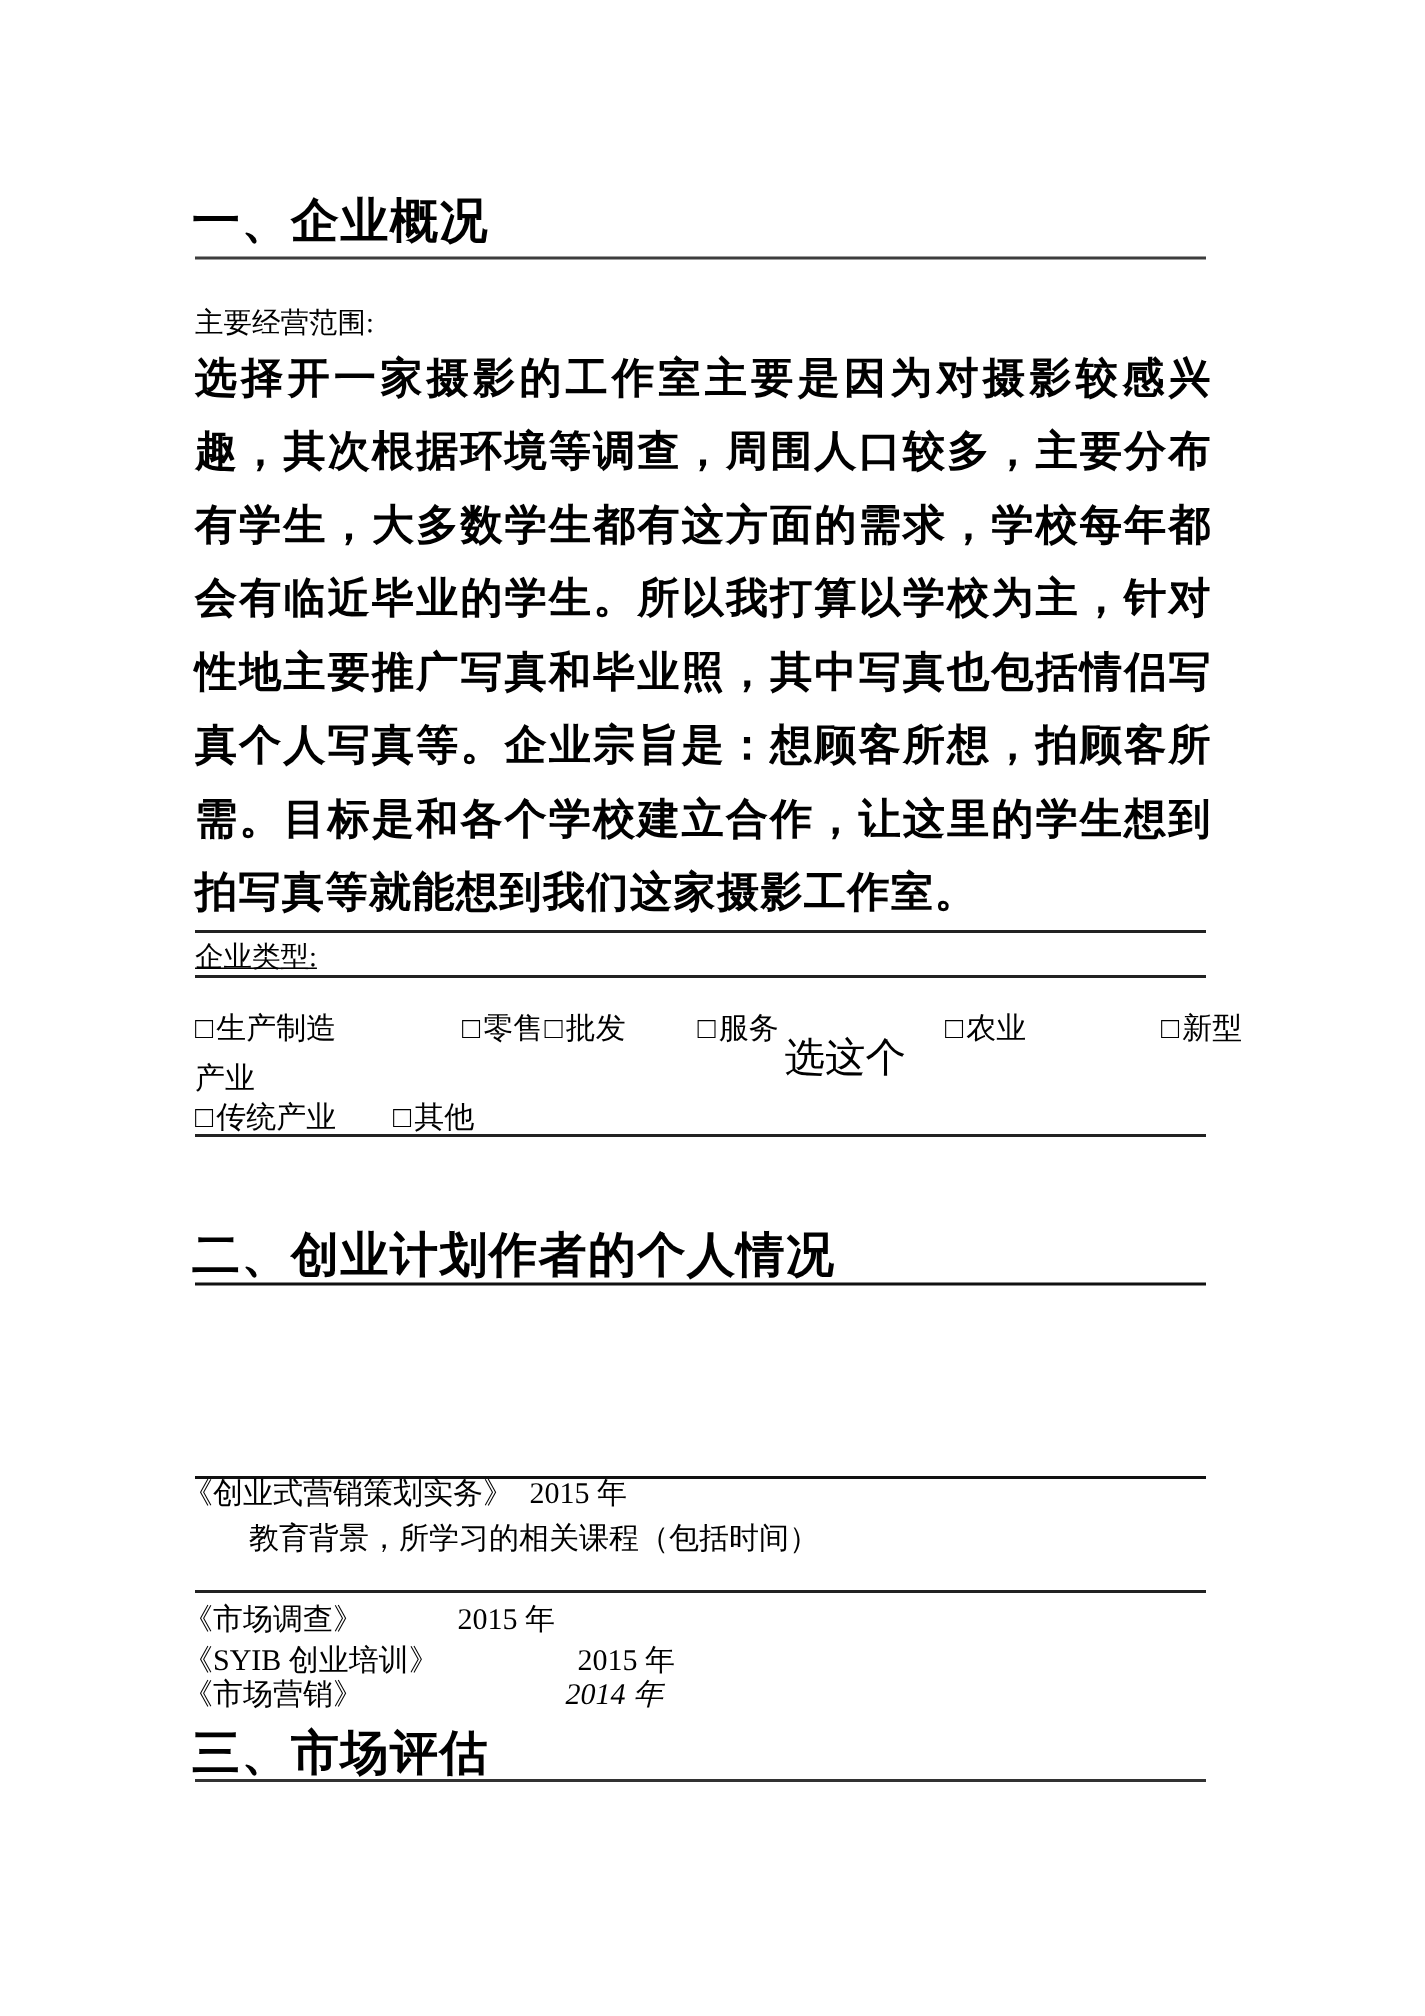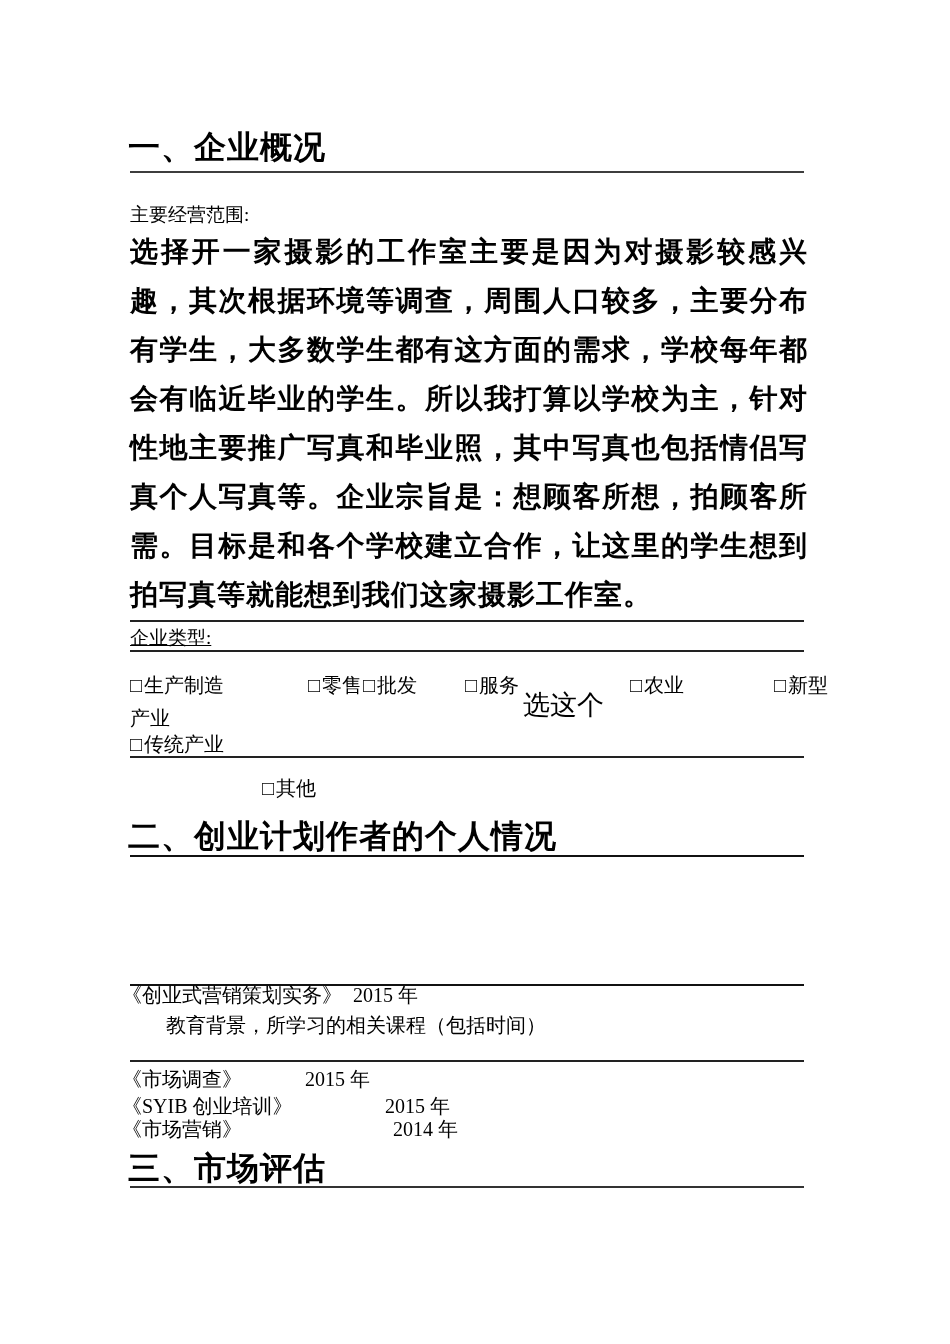--- a/index.html
+++ b/index.html
@@ -51,34 +51,34 @@
   .opt .cb { margin-right:2px; }
   .o10 { left:0;     top:9px; }
   .o11 { left:132px; top:9px;padding-left:46px; }
   .o12 { left:233px; top:9px; }
   .o13 { left:335px; top:9px; }
   .o14 { left:500px; top:9px; }
   .o15 { left:603px; top:9px;margin-left:41px; }
   #annotation { position:absolute; left:393px; top:-2px; font-size:27px; white-space:nowrap;margin-top:26px; }
   #wrap-cont  { position:absolute; left:0; top:42px; }
   .o20 { left:0;     top:68px; }
-  .o21 { left:132px; top:68px;margin-top:44px; }
+  .o21 { left:132px; top:68px; }
 
   .bodyline { position:absolute; left:130px; font-size:20px; white-space:nowrap; }
   #exp-label { top:885px; }
   #exp-line0 { top:910px; }
   #exp-line1 { top:960px; }
   #edu-label { top:1012px;margin-left:36px; }
 
   .course { position:absolute; left:122px; width:690px; font-size:20px; white-space:nowrap; }
   .course .year { position:absolute; top:0; }
   #course0 { top:982px; } #course0 .year { left:231px; }
   #course1 { top:1066px; } #course1 .year { left:183px; }
   #course2 { top:1093px; } #course2 .year { left:263px; }
-  #course3 { top:1116px; } #course3 .year { left:271px; }
+  #course3 { top:1116px; } #course3 .year { left:255px;font-style:italic; }
 </style>
 </head>
 <body>
 
 <div class="page">
 
   <div id="h1" class="heading">一、企业概况</div>
   <div id="rule1" class="rule"></div>
 
   <div id="scope-label">主要经营范围:</div>

